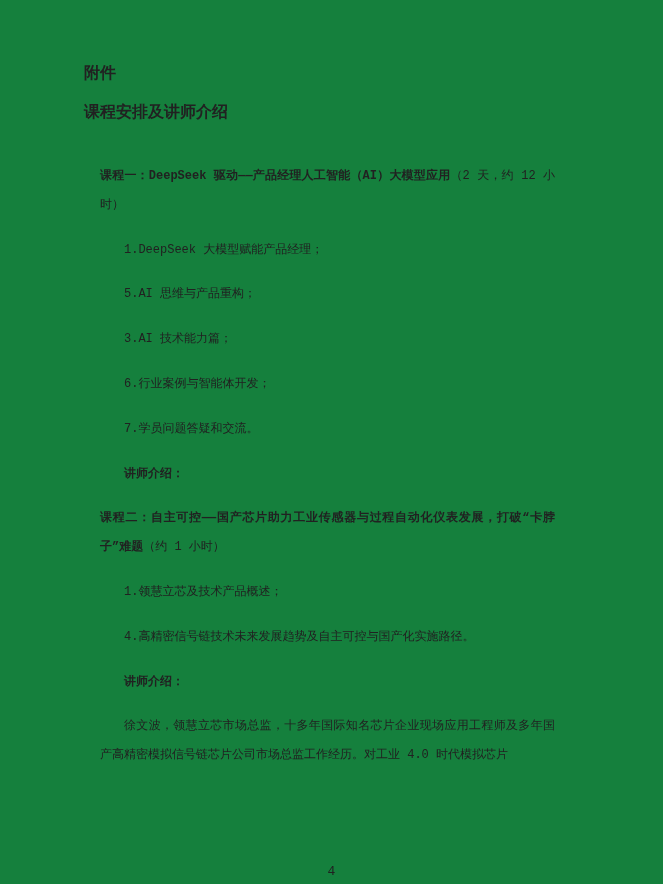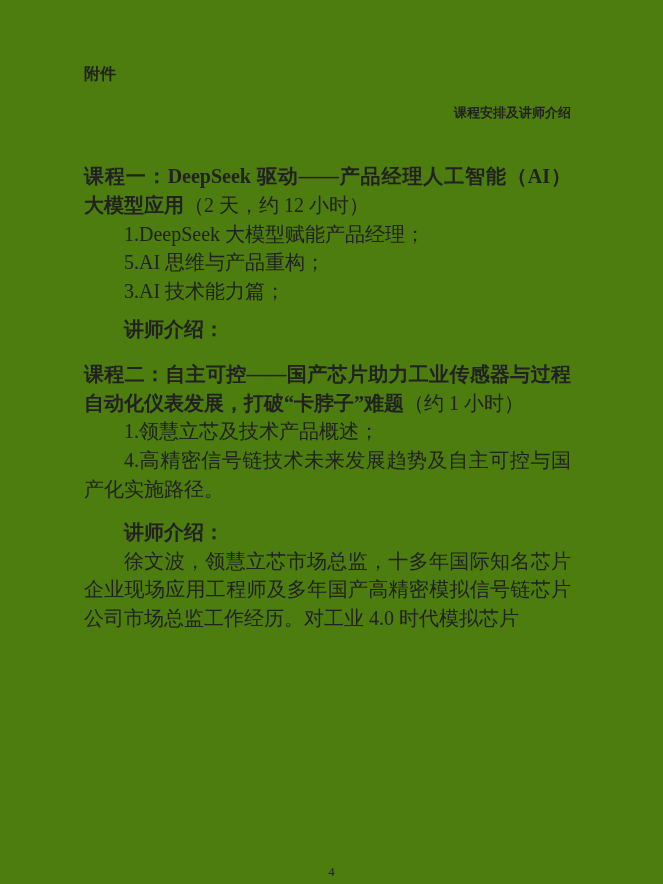--- a/index.html
+++ b/index.html
@@ -1,46 +1,46 @@
 <!DOCTYPE html>
 <html><head>
 <meta charset="utf-8">
 <style>
   html, body { margin: 0; padding: 0; background: #ffffff; }
   .page {
     position: relative;
     width: 663px;
     height: 884px;
-    background: #4d7c0f;
+    background: #15803d;
     overflow: hidden;
-    font-family: Liberation Serif, serif;
+    font-family: Liberation Mono, monospace;
     color: #212121;
   }
   .content {
     position: absolute;
     left: 84px;
     top: 0;
     width: 487px;
   }
   .attachment {
     margin: 63px 0 0 0;
     font-size: 16px;
     line-height: 22px;
     font-weight: bold;
   }
   .doc-title {
     margin: 14px 0 4px 0;
-    font-size: 13px;
+    font-size: 16px;
     line-height: 28px;
     font-weight: bold;
-    text-align: right;
+    text-align: left;
   }
   .para {
-    margin: 0;
-    font-size: 20px;
+    margin: 16px;
+    font-size: 12px;
     line-height: 28.8px;
     text-align: justify;
   }
   .course-heading { margin-top: 35px; font-weight: bold; }
   .course-heading.second { margin-top: 16px; }
   .course-heading .normal { font-weight: normal; }
   .indent { text-indent: 2em; }
   .lecturer-heading { margin-top: 9px; font-weight: bold; text-indent: 2em; }
   .lecturer-heading.second { margin-top: 14px; }
   .page-number {
@@ -62,20 +62,22 @@
 
     <p class="attachment">附件</p>
 
     <h1 class="doc-title">课程安排及讲师介绍</h1>
 
     <p class="para course-heading"><span>课程一：DeepSeek 驱动——产品经理人工智能（AI）大模型应用</span><span class="normal">（2 天，约 12 小时）</span></p>
 
     <p class="para indent">1.DeepSeek 大模型赋能产品经理；</p>
     <p class="para indent">5.AI 思维与产品重构；</p>
     <p class="para indent">3.AI 技术能力篇；</p>
+    <p class="para indent">6.行业案例与智能体开发；</p>
+    <p class="para indent">7.学员问题答疑和交流。</p>
 
     <p class="para lecturer-heading">讲师介绍：</p>
 
     <p class="para course-heading second"><span>课程二：自主可控——国产芯片助力工业传感器与过程自动化仪表发展，打破“卡脖子”难题</span><span class="normal">（约 1 小时）</span></p>
 
     <p class="para indent">1.领慧立芯及技术产品概述；</p>
     <p class="para indent">4.高精密信号链技术未来发展趋势及自主可控与国产化实施路径。</p>
 
     <p class="para lecturer-heading second">讲师介绍：</p>
     <p class="para indent">徐文波，领慧立芯市场总监，十多年国际知名芯片企业现场应用工程师及多年国产高精密模拟信号链芯片公司市场总监工作经历。对工业 4.0 时代模拟芯片</p>

